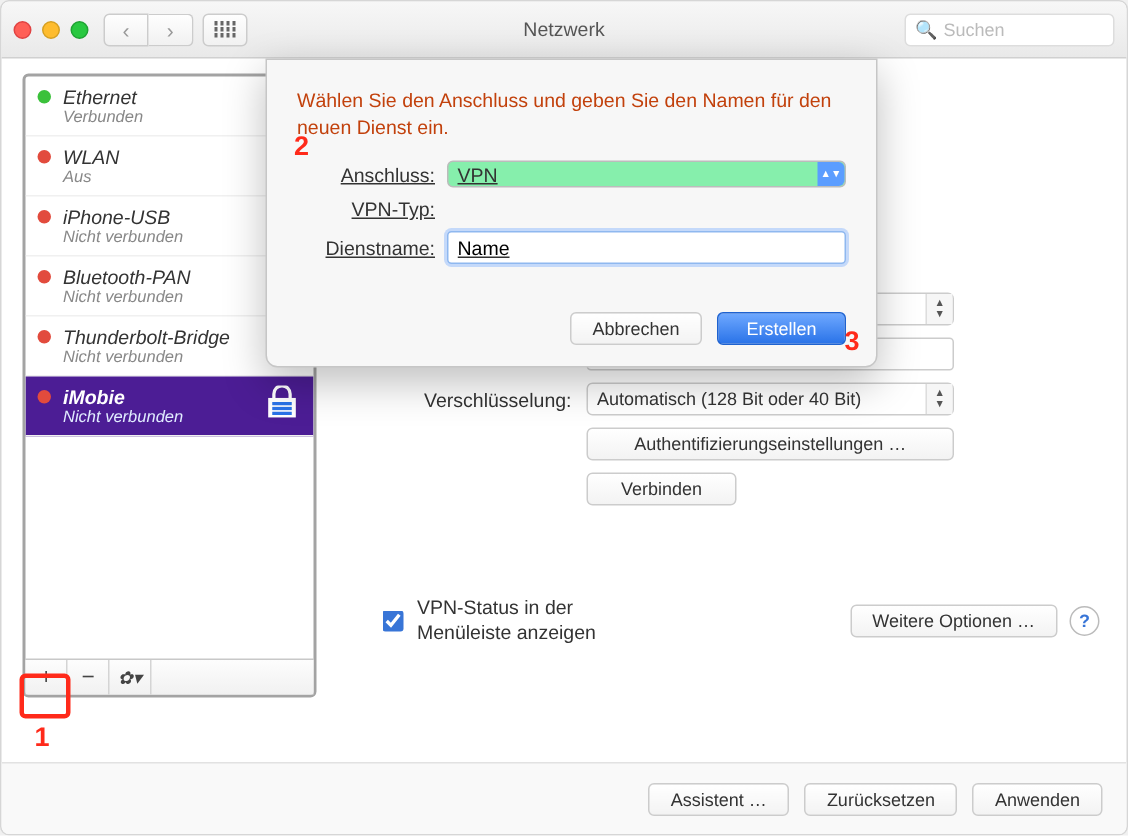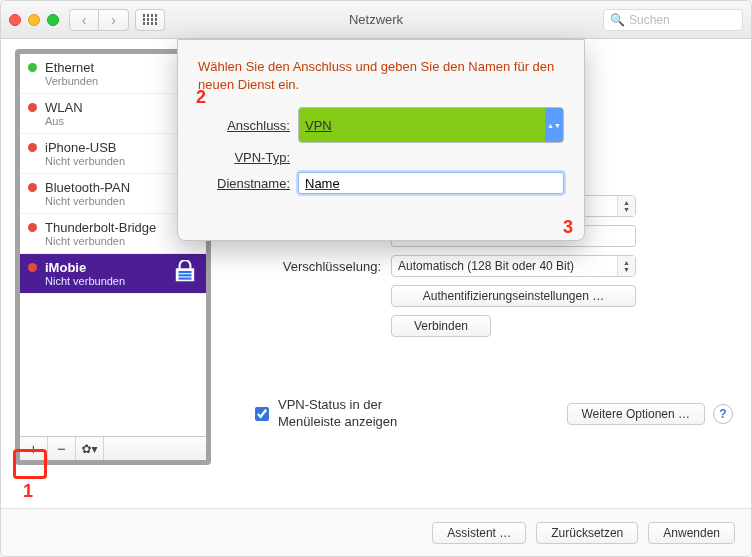--- a/index.html
+++ b/index.html
@@ -24,21 +24,21 @@
   .nav-btn{width:30px;height:22px;background:linear-gradient(#fefefe,#f1f1f1);border:1px solid #ccc;display:flex;align-items:center;justify-content:center;color:#999;font-size:14px;}
   .nav-btn:first-child{border-radius:4px 0 0 4px;}
   .nav-btn:last-child{border-radius:0 4px 4px 0;border-left:none;}
   .grid-btn{width:30px;height:22px;margin-left:6px;border:1px solid #ccc;border-radius:4px;background:linear-gradient(#fefefe,#f1f1f1);display:flex;align-items:center;justify-content:center;}
   .grid-icon{display:grid;grid-template-columns:repeat(4,2.5px);grid-template-rows:repeat(3,2.5px);gap:1.5px;}
   .grid-icon span{background:#666;width:2.5px;height:2.5px;}
   .title{position:absolute;left:0;right:0;text-align:center;font-size:13px;color:#555;pointer-events:none;}
   .search{margin-left:auto;width:140px;height:22px;border:1px solid #ddd;border-radius:4px;background:#fff;display:flex;align-items:center;padding:0 6px;color:#bbb;font-size:12px;gap:4px;}
   .content{display:flex;height:calc(100% - 38px - 48px);}
   .sidebar-wrap{width:220px;padding:10px 10px 0 14px;}
-  .sidebar{border:5px solid #a3a3a3;border-radius:4px;background:#fff;height:416px;display:flex;flex-direction:column;position:relative;}
+  .sidebar{border:2px solid #a3a3a3;border-radius:4px;background:#fff;height:416px;display:flex;flex-direction:column;position:relative;font-style:italic;}
   .sidebar-list{flex:1;overflow:hidden;}
   .sb-item{display:flex;align-items:flex-start;padding:6px 8px;gap:8px;border-bottom:1px solid #f0f0f0;position:relative;}
   .sb-item .status-dot{width:9px;height:9px;border-radius:50%;margin-top:3px;flex-shrink:0;}
   .st-green{background:#3bc13b;}
   .st-red{background:#e24b3d;}
   .sb-item .txt{display:flex;flex-direction:column;}
   .sb-item .name{font-size:13px;color:#333;}
   .sb-item .sub{font-size:11px;color:#888;}
   .sb-item.selected{background:#4c1d95;}
   .sb-item.selected .name{color:#fff;font-weight:600;}
@@ -62,21 +62,21 @@
   .status-row input[type=checkbox]{width:14px;height:14px;accent-color:#3875d7;}
   .status-label{margin-left:6px;line-height:1.3;max-width:160px;}
   .more-opts{margin-left:auto;display:flex;align-items:center;gap:8px;}
   .help{width:20px;height:20px;border:1px solid #bbb;border-radius:50%;display:flex;align-items:center;justify-content:center;color:#3875d7;font-size:12px;font-weight:600;}
   .bottombar{position:absolute;bottom:0;left:0;right:0;height:48px;border-top:1px solid #e2e2e2;display:flex;align-items:center;justify-content:flex-end;gap:10px;padding:12px 16px;background:#f9f9f9;}
   
   .modal{position:absolute;left:176px;top:38px;width:408px;background:#f7f7f7;border:1px solid #c6c6c6;border-bottom-left-radius:8px;border-bottom-right-radius:8px;box-shadow:0 10px 28px rgba(0,0,0,0.25);padding:18px 20px 14px;z-index:50;}
   .modal .intro{font-size:13px;color:#c2410c;margin-bottom:14px;line-height:1.35;}
   .modal .mrow{display:flex;align-items:center;margin-bottom:7px;text-decoration:underline;}
   .modal .mrow label{width:100px;text-align:right;padding-right:8px;font-size:13px;}
-  .modal .msel{flex:1;height:36px;border:1px solid #bcbcbc;border-radius:4px;background:#84cc16;display:flex;align-items:center;padding:0 6px;position:relative;font-size:13px;}
+  .modal .msel{flex:1;height:18px;border:1px solid #bcbcbc;border-radius:4px;background:#86efac;display:flex;align-items:center;padding:0 6px;position:relative;font-size:13px;}
   .modal .msel .arr{position:absolute;right:0;top:0;bottom:0;width:18px;background:#5b9dff;border-top-right-radius:4px;border-bottom-right-radius:4px;display:flex;flex-direction:column;align-items:center;justify-content:center;color:#fff;font-size:7px;}
   .modal .minput{flex:1;height:22px;border:1px solid #8fb8ef;border-radius:3px;padding:0 6px;font-size:13px;box-shadow:0 0 0 2px rgba(100,160,255,0.35);outline:none;}
   .modal .mbtns{display:flex;justify-content:flex-end;gap:10px;margin-top:32px;}
   .modal .m-btn.primary{background:linear-gradient(#6ea8ff,#2a73e8);color:#fff;border:1px solid #1e62d0;min-width:86px;justify-content:center;}
   .modal .m-btn.secondary{min-width:86px;justify-content:center;}
   
   .annot{position:absolute;color:#ff2a1a;font-weight:700;font-size:18px;z-index:200;pointer-events:none;}
   .annot-box{position:absolute;border:3px solid #ff2a1a;border-radius:4px;z-index:100;pointer-events:none;}
 </style>
 </head>
@@ -245,20 +245,22 @@
       </div>
     </div>
     <div class="mrow">
       <label>VPN-Typ:</label>
     </div>
     <div class="mrow">
       <label>Dienstname:</label>
       <input class="minput" value="Name" style="">
     </div>
     <div class="mbtns">
+      <button class="m-btn secondary">Abbrechen</button>
+      <button class="m-btn primary">Erstellen</button>
     </div>
   </div>
 
   <div class="annot-box" style="left:12px;top:448px;width:34px;height:30px;"></div>
   <div class="annot" style="left:22px;top:480px;">1</div>
   <div class="annot" style="left:195px;top:86px;">2</div>
   <div class="annot" style="left:562px;top:216px;">3</div>
 
 </div>
 

